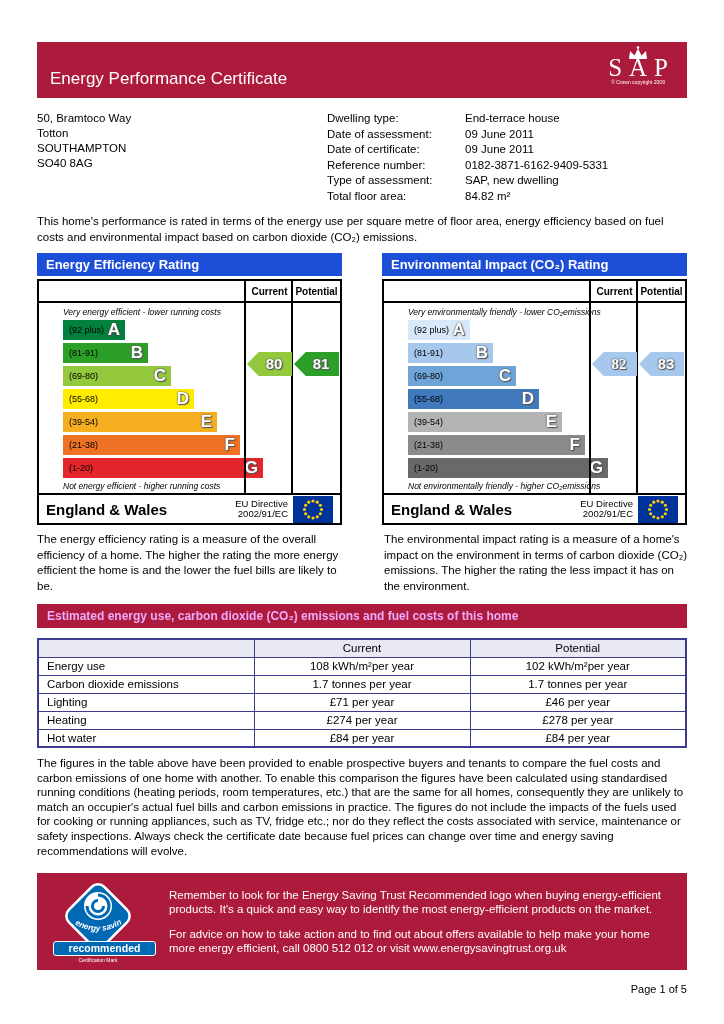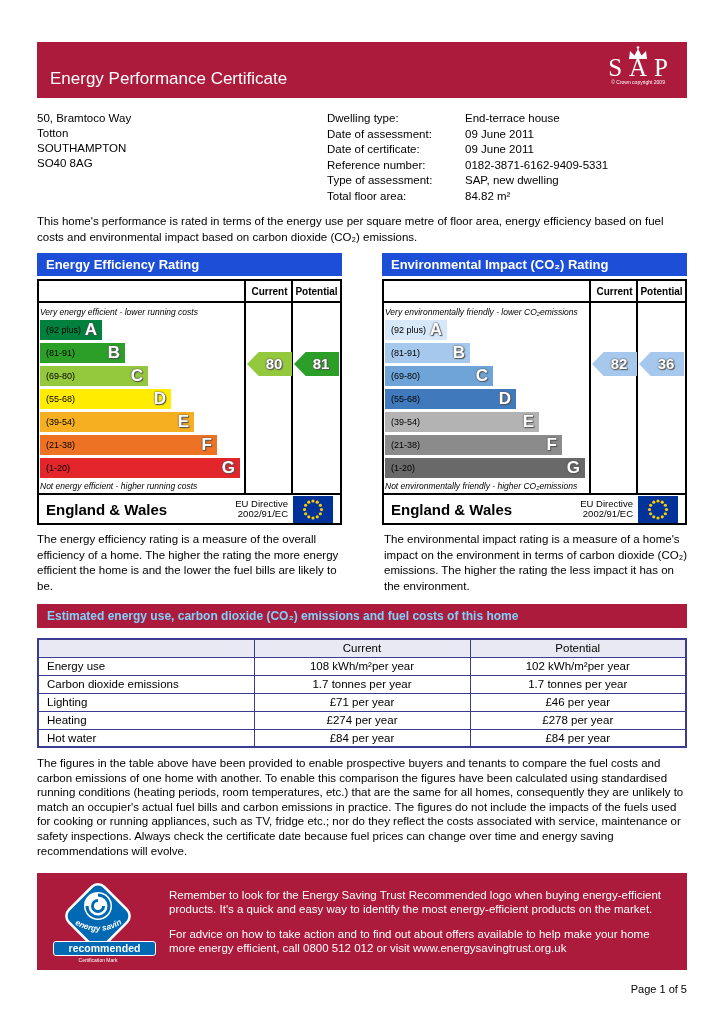--- a/index.html
+++ b/index.html
@@ -26,41 +26,41 @@
   
   .charts-row{ display:flex; gap:40px; margin-top:8px; }
   .chart{ width:305px; }
   .chart-title{ background:#1d4ed8; color:#fff; font-weight:bold; font-size:13px; padding:4px 9px; }
   .chart-box{ border:2px solid #000; margin-top:3px; position:relative; background:#fff; }
   .chart-head{ position:relative; height:22px; border-bottom:2px solid #000; }
   .col-label{ position:absolute; top:0; height:22px; line-height:22px; width:47px; text-align:center; font-weight:bold; font-size:10px; }
   .col-label.cur{ right:47px; } .col-label.pot{ right:0; }
   .vline{ position:absolute; top:0; width:2px; background:#000; height:214px; z-index:1; }
   .v1{ right:94px; } .v2{ right:47px; }
-  .chart-main{ position:relative; height:190px; padding:4px 0 0 1px; }
+  .chart-main{ position:relative; height:190px; padding:4px 0 0 24px; }
   .note-top,.note-bottom{ font-style:italic; font-size:8.5px; line-height:11px; margin-bottom:2px; }
   .band{ position:relative; height:20px; margin-bottom:3px; }
   .band-range{ position:absolute; left:6px; top:50%; transform:translateY(-50%); font-size:9px; }
   .band-letter{ position:absolute; right:5px; top:50%; transform:translateY(-50%); font-size:17px; font-weight:bold; color:#fff;
                 text-shadow:0 0 1px #555, 0 0 2px #555, 1px 1px 1px #555; }
   .note-bottom{ margin-top:1px; }
   .arrow{ position:absolute; top:49px; height:24px; width:45px; z-index:2; color:#fff; font-size:15px; font-weight:bold;
           line-height:24px; text-align:center; padding-left:9px;
           clip-path:polygon(0 50%, 26% 0, 100% 0, 100% 100%, 26% 100%);
           text-shadow:0 0 1px #555, 0 0 2px #555, 1px 1px 1px #555; }
   .arrow-current{ right:48px; } .arrow-potential{ right:1px; }
   .chart-foot{ border-top:2px solid #000; height:30px; display:flex; align-items:center; padding:0 7px; }
   .region{ font-weight:bold; font-size:15px; }
   .directive{ font-size:9.5px; line-height:10.5px; text-align:right; margin-left:auto; margin-right:5px; }
   .eu-flag{ display:block; }
 
   .desc-row{ display:flex; gap:44px; margin-top:7px; }
   .desc{ width:305px; font-size:11.5px; line-height:15.5px; }
 
-  .banner{ margin-top:10px; background:#ac1a3c; color:#7dd3fc; font-weight:bold; font-size:12px; padding:5px 10px; }
+  .banner{ margin-top:10px; background:#ac1a3c; color:#f0abfc; font-weight:bold; font-size:12px; padding:5px 10px; }
 
   table.costs{ width:100%; border-collapse:collapse; margin-top:10px; font-size:11.5px; table-layout:fixed;
                border:2px solid #3b3b8f; }
   .costs th,.costs td{ border:1px solid #3b3b8f; padding:2px 8px; height:18px; }
   .costs th{ background:#e9e9f3; font-weight:normal; text-align:center; }
   .costs td.c{ text-align:center; }
 
   .note{ margin-top:8px; font-size:11.5px; line-height:14.6px; }
 
   
@@ -235,22 +235,22 @@
               <div class="band" style="width: 177px; background: rgb(139, 139, 139);">
                 <span class="band-range">(21-38)</span>
                 <span class="band-letter">F</span>
               </div>
               <div class="band" style="width: 200px; background: rgb(105, 105, 105);">
                 <span class="band-range">(1-20)</span>
                 <span class="band-letter">G</span>
               </div>
             </div>
           <div class="note-bottom">Not environmentally friendly - higher CO₂emissions</div>
-        <div class="arrow arrow-current" style="background: rgb(166, 200, 236);">82</div>
-            <div class="arrow arrow-potential" style="background: rgb(166, 200, 236);">36</div>
+        <div class="arrow arrow-current" style="background: rgb(166, 200, 236); font-family: Liberation Serif, serif;">82</div>
+            <div class="arrow arrow-potential" style="background: rgb(166, 200, 236);">83</div>
           </div>
         <div class="chart-foot">
           <div class="region">England &amp; Wales</div>
           <div class="directive">
             <div>EU Directive</div>
             <div>2002/91/EC</div>
           </div>
           <svg class="eu-flag eu-stars" width="40" height="27" viewBox="0 0 40 27">
             <rect x="0" y="0" width="40" height="27" fill="#003399"></rect>
           <circle cx="20.00" cy="5.00" r="1.6" fill="#ffcc00"></circle>

